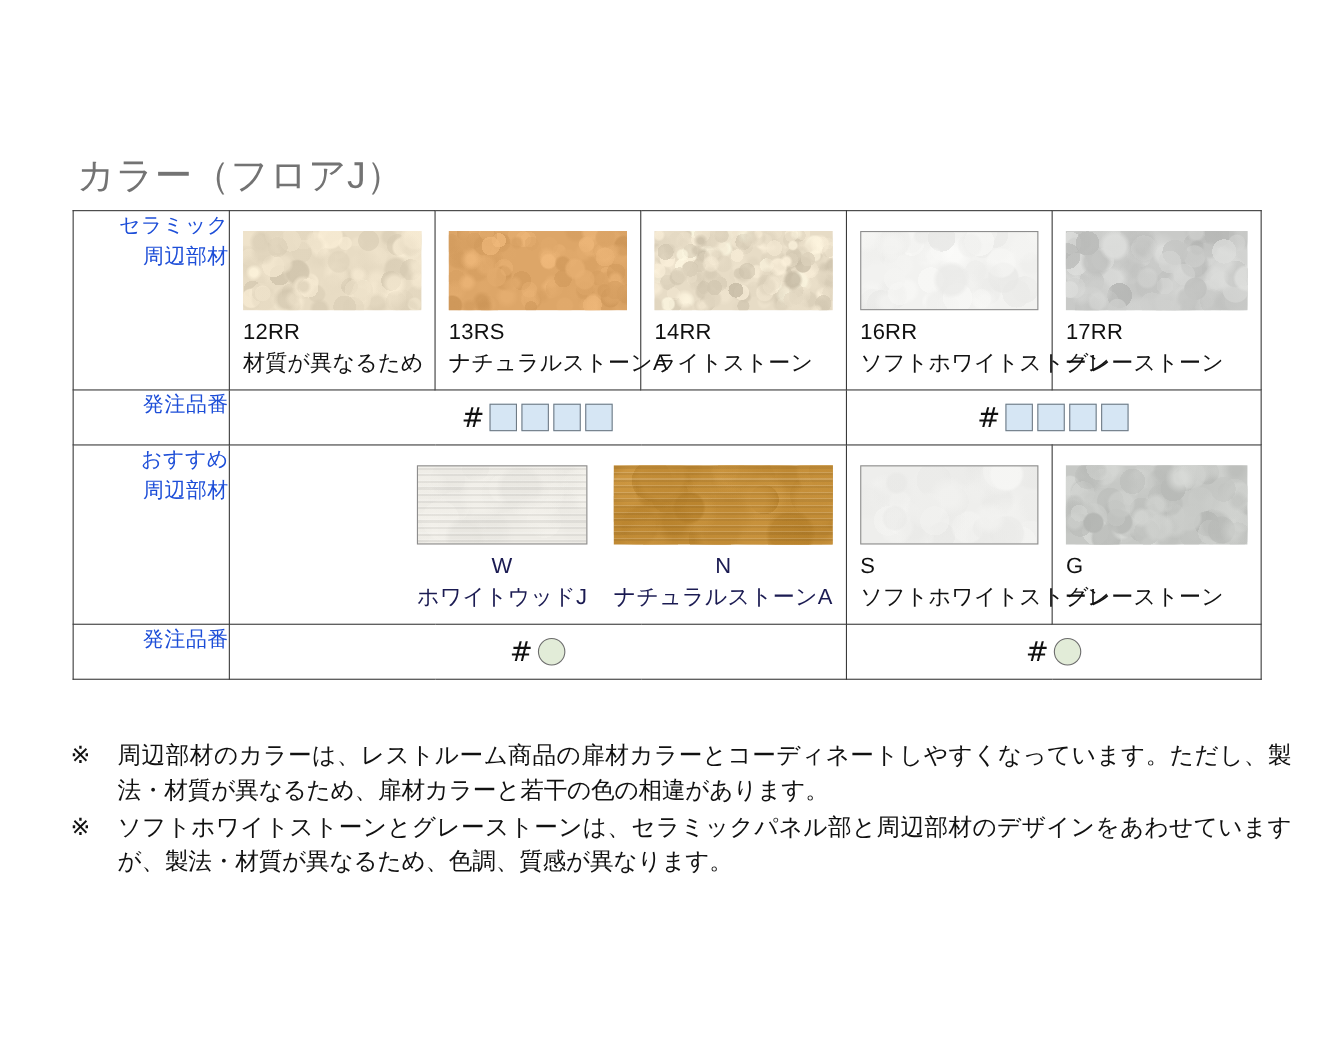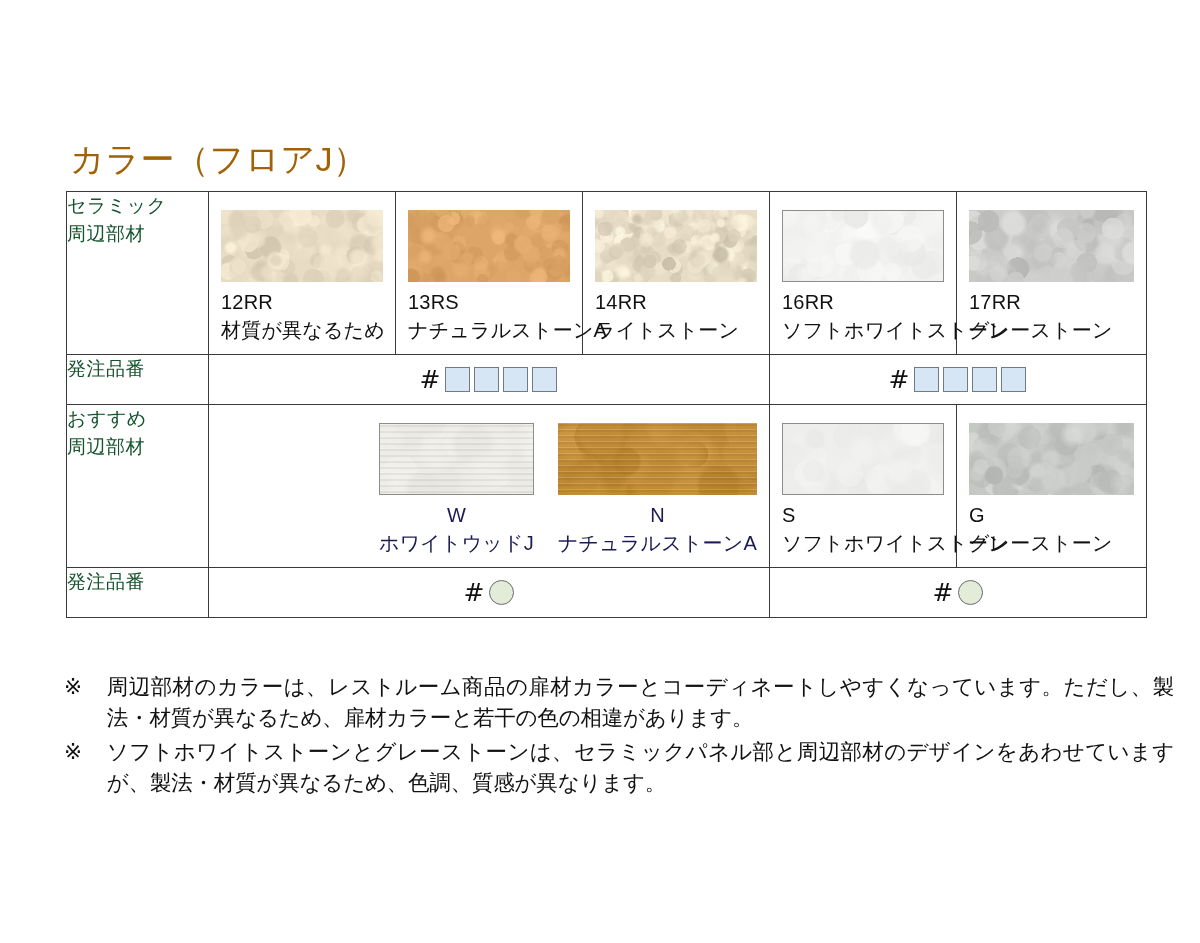--- a/index.html
+++ b/index.html
@@ -20,45 +20,45 @@
     left: 0; top: 0;
     width: 1200px; height: 943px;
     background: #fff;
   }
   .page-title {
     position: absolute;
     left: 70px; top: 137px;
     font-size: 34px;
     font-weight: 500;
     letter-spacing: 0.5px;
-    color: #a16207;
+    color: #737373;
     white-space: nowrap;
   }
 
   
   .color-table {
     position: absolute;
     left: 66px; top: 191px;
     width: 1080px;
     border-collapse: collapse;
     table-layout: fixed;
   }
   .color-table td {
     border: 1px solid #3a3a3a;
     padding: 0;
     vertical-align: top;
     background: #fff;
   }
   .rowhead {
     background: #ececec;
-    text-align: left;
+    text-align: right;
     vertical-align: middle;
     font-size: 19px;
     line-height: 1.45;
-    color: #14532d;
+    color: #1d4ed8;
     letter-spacing: 0.5px;
     width: 142px;
   }
   .rowhead .l { display: block; white-space: nowrap; }
 
   .cell-pad {
     padding: 18px 12px 10px 12px;
     height: 100%;
   }
 

